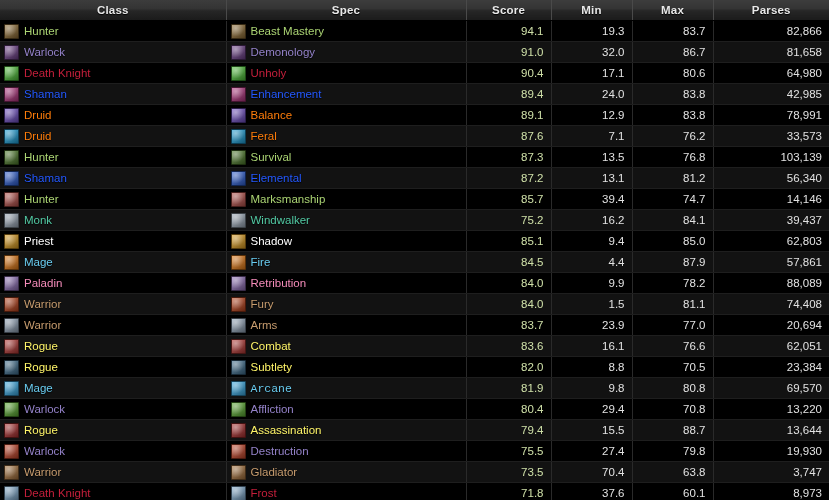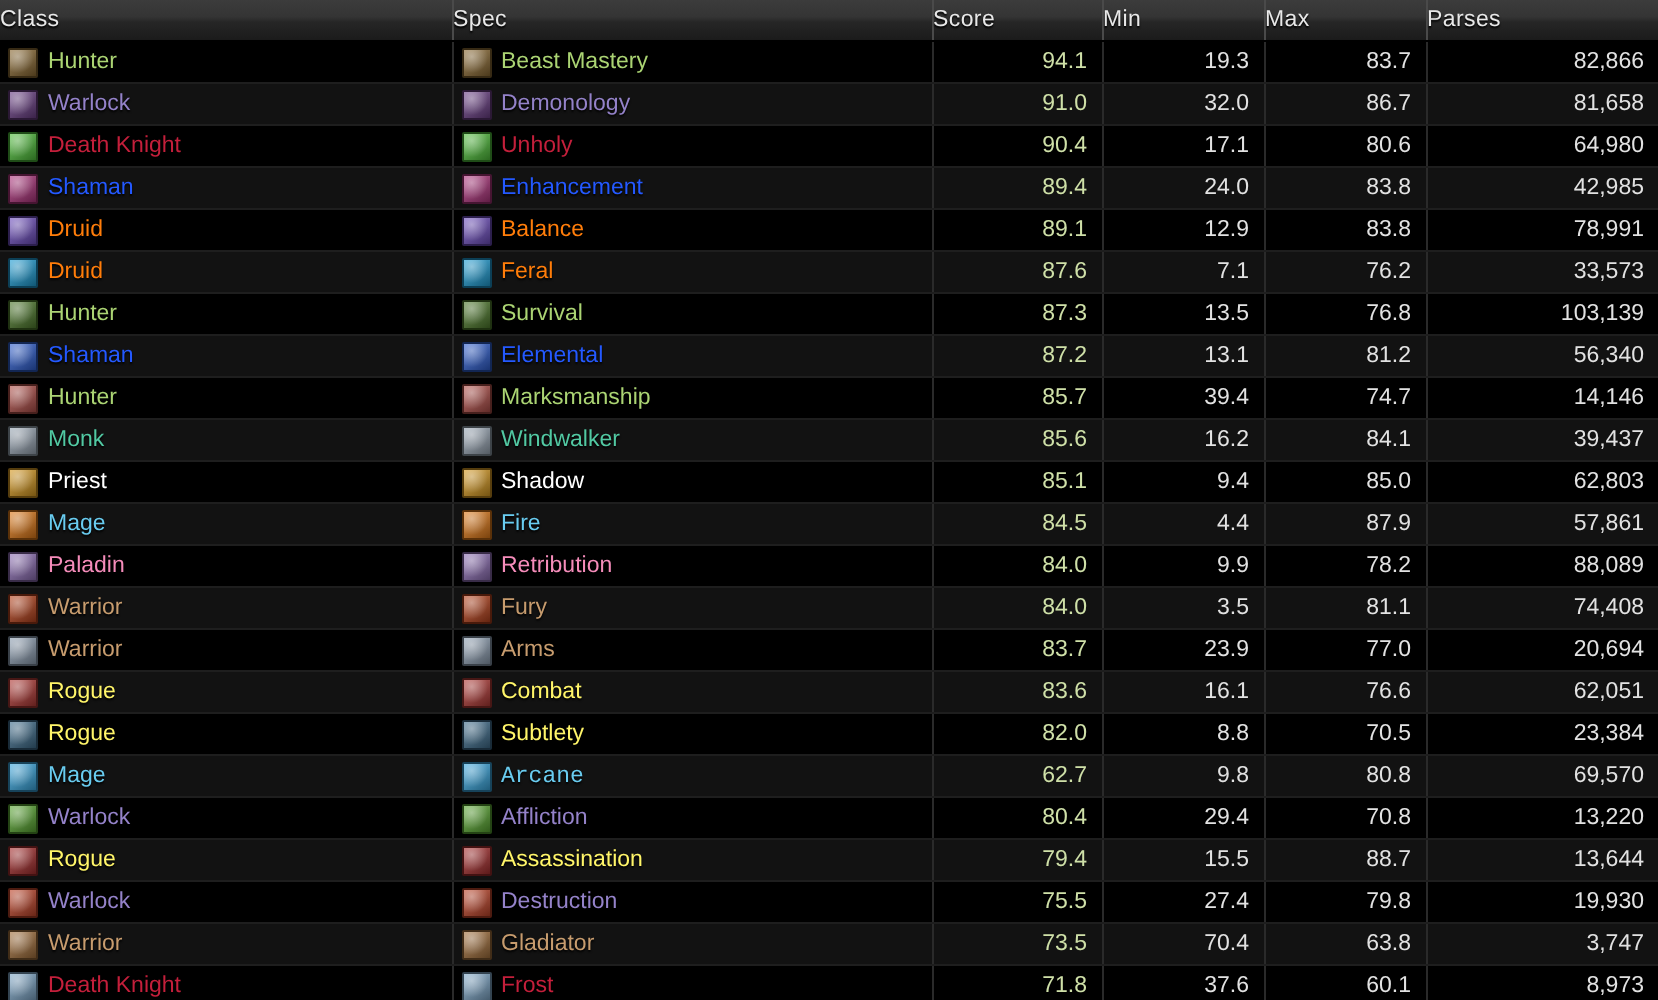--- a/index.html
+++ b/index.html
@@ -25,23 +25,23 @@
 
   
   thead tr {
     height: 20px;
   }
   thead th {
     height: 20px;
     padding: 0;
     background: linear-gradient(to bottom, #3c3c3c 0%, #343434 42%, #262626 55%, #1b1b1b 100%);
     color: #e8e8e8;
-    font-weight: normal;
+    font-weight: bold;
     font-size: 11.5px;
-    text-align: left;
+    text-align: center;
     border-right: 1px solid #4a4a4a;
     border-bottom: 1px solid #000;
     text-shadow: 0 1px 1px #000;
     letter-spacing: .2px;
   }
   thead th:last-child { border-right: none; }
 
   
   tbody tr { height: 20px; }
   tbody tr.odd  td { background: #000000; }
@@ -290,21 +290,21 @@
             <span class="icon" style="background: rgb(154, 167, 181);"></span>
             <span class="lbl" style="color: rgb(82, 201, 163);">Monk</span>
           </div>
         </td>
         <td class="c-spec">
           <div class="cell-inner">
             <span class="icon" style="background: rgb(154, 167, 181);"></span>
             <span class="lbl" style="color: rgb(82, 201, 163);">Windwalker</span>
           </div>
         </td>
-        <td class="num score">85.6</td>
+        <td class="num score">75.2</td>
         <td class="num">16.2</td>
         <td class="num">84.1</td>
         <td class="num">39,437</td>
       </tr>
       <tr class="odd">
         <td class="c-name">
           <div class="cell-inner">
             <span class="icon" style="background: rgb(215, 154, 33);"></span>
             <span class="lbl" style="color: rgb(255, 255, 255);">Priest</span>
           </div>
@@ -363,21 +363,21 @@
             <span class="lbl" style="color: rgb(199, 156, 110);">Warrior</span>
           </div>
         </td>
         <td class="c-spec">
           <div class="cell-inner">
             <span class="icon" style="background: rgb(183, 67, 29);"></span>
             <span class="lbl" style="color: rgb(199, 156, 110);">Fury</span>
           </div>
         </td>
         <td class="num score">84.0</td>
-        <td class="num">3.5</td>
+        <td class="num">1.5</td>
         <td class="num">81.1</td>
         <td class="num">74,408</td>
       </tr>
       <tr class="odd">
         <td class="c-name">
           <div class="cell-inner">
             <span class="icon" style="background: rgb(143, 160, 179);"></span>
             <span class="lbl" style="color: rgb(199, 156, 110);">Warrior</span>
           </div>
         </td>
@@ -434,21 +434,21 @@
             <span class="icon" style="background: rgb(58, 168, 224);"></span>
             <span class="lbl" style="color: rgb(105, 204, 240);">Mage</span>
           </div>
         </td>
         <td class="c-spec">
           <div class="cell-inner">
             <span class="icon" style="background: rgb(58, 168, 224);"></span>
             <span class="lbl" style="color: rgb(105, 204, 240); font-family: Liberation Mono, monospace;">Arcane</span>
           </div>
         </td>
-        <td class="num score">62.7</td>
+        <td class="num score">81.9</td>
         <td class="num">9.8</td>
         <td class="num">80.8</td>
         <td class="num">69,570</td>
       </tr>
       <tr class="odd">
         <td class="c-name">
           <div class="cell-inner">
             <span class="icon" style="background: rgb(90, 168, 50);"></span>
             <span class="lbl" style="color: rgb(148, 130, 201);">Warlock</span>
           </div>

